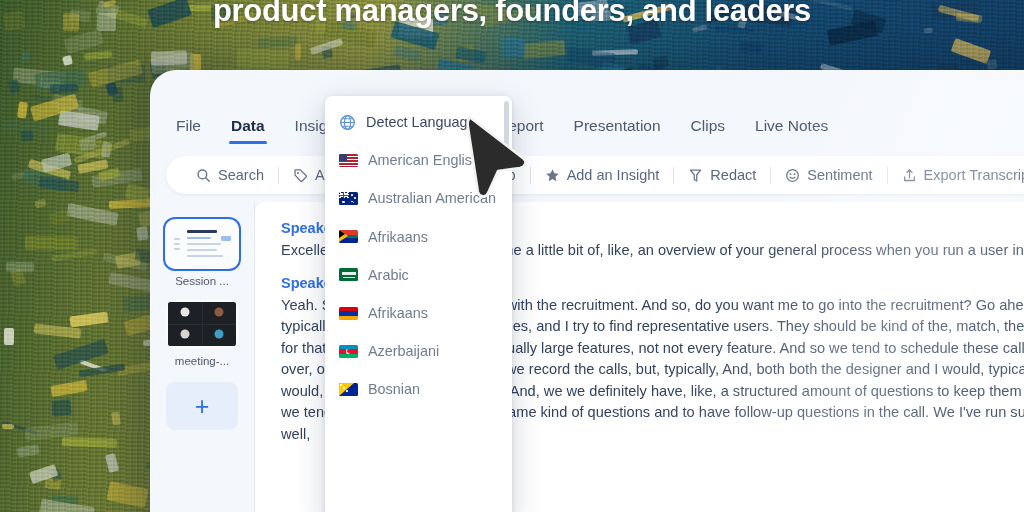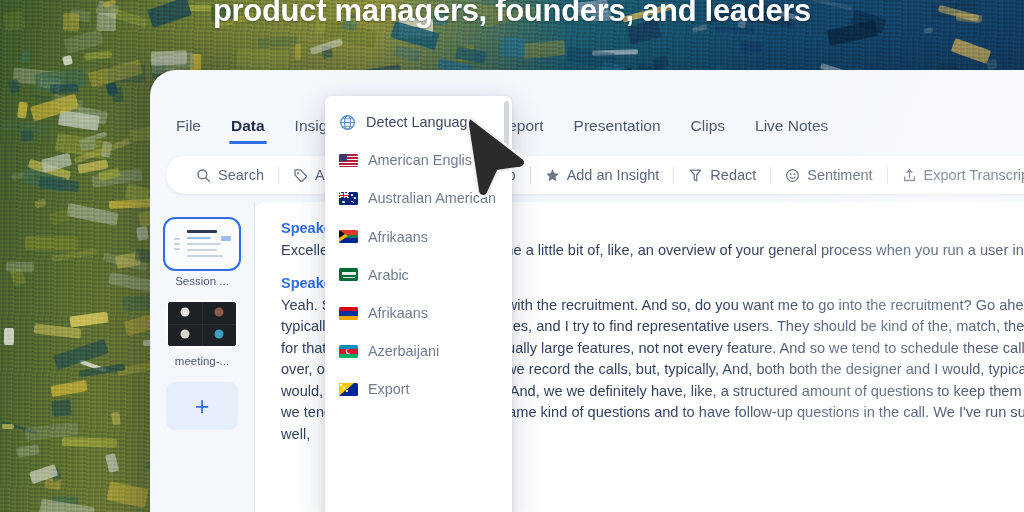--- a/index.html
+++ b/index.html
@@ -1032,21 +1032,21 @@
       <span>Azerbaijani</span>
     </div>
     <div class="dd-item">
       <span class="flag">
         <span style="position:absolute;inset:0;background:#002395"></span>
         <span style="position:absolute;left:0;top:0;width:0;height:0;border-top:13px solid #fecb00;border-right:15px solid transparent"></span>
         <span style="position:absolute;left:1.4px;top:1.2px;width:1.7px;height:1.7px;background:#fff;border-radius:50%"></span>
         <span style="position:absolute;left:4.3px;top:4.1px;width:1.7px;height:1.7px;background:#fff;border-radius:50%"></span>
         <span style="position:absolute;left:7.2px;top:7.1px;width:1.7px;height:1.7px;background:#fff;border-radius:50%"></span>
       </span>
-      <span>Export</span>
+      <span>Bosnian</span>
     </div>
   </div>
 
 <div class="cursor">
   <svg width="62" height="84" viewBox="0 0 62 84">
     <path d="M6,4 L58,44 C61,47 59,52 54,53 L32,56 L22,78 C20,83 13,82 12,77 L2,12 C1,6 3,1 6,4 Z" fill="#2b2b2b" stroke="#f2f2f2" stroke-width="2.5" stroke-linejoin="round"></path>
   </svg>
 </div>
 
 </body></html>

